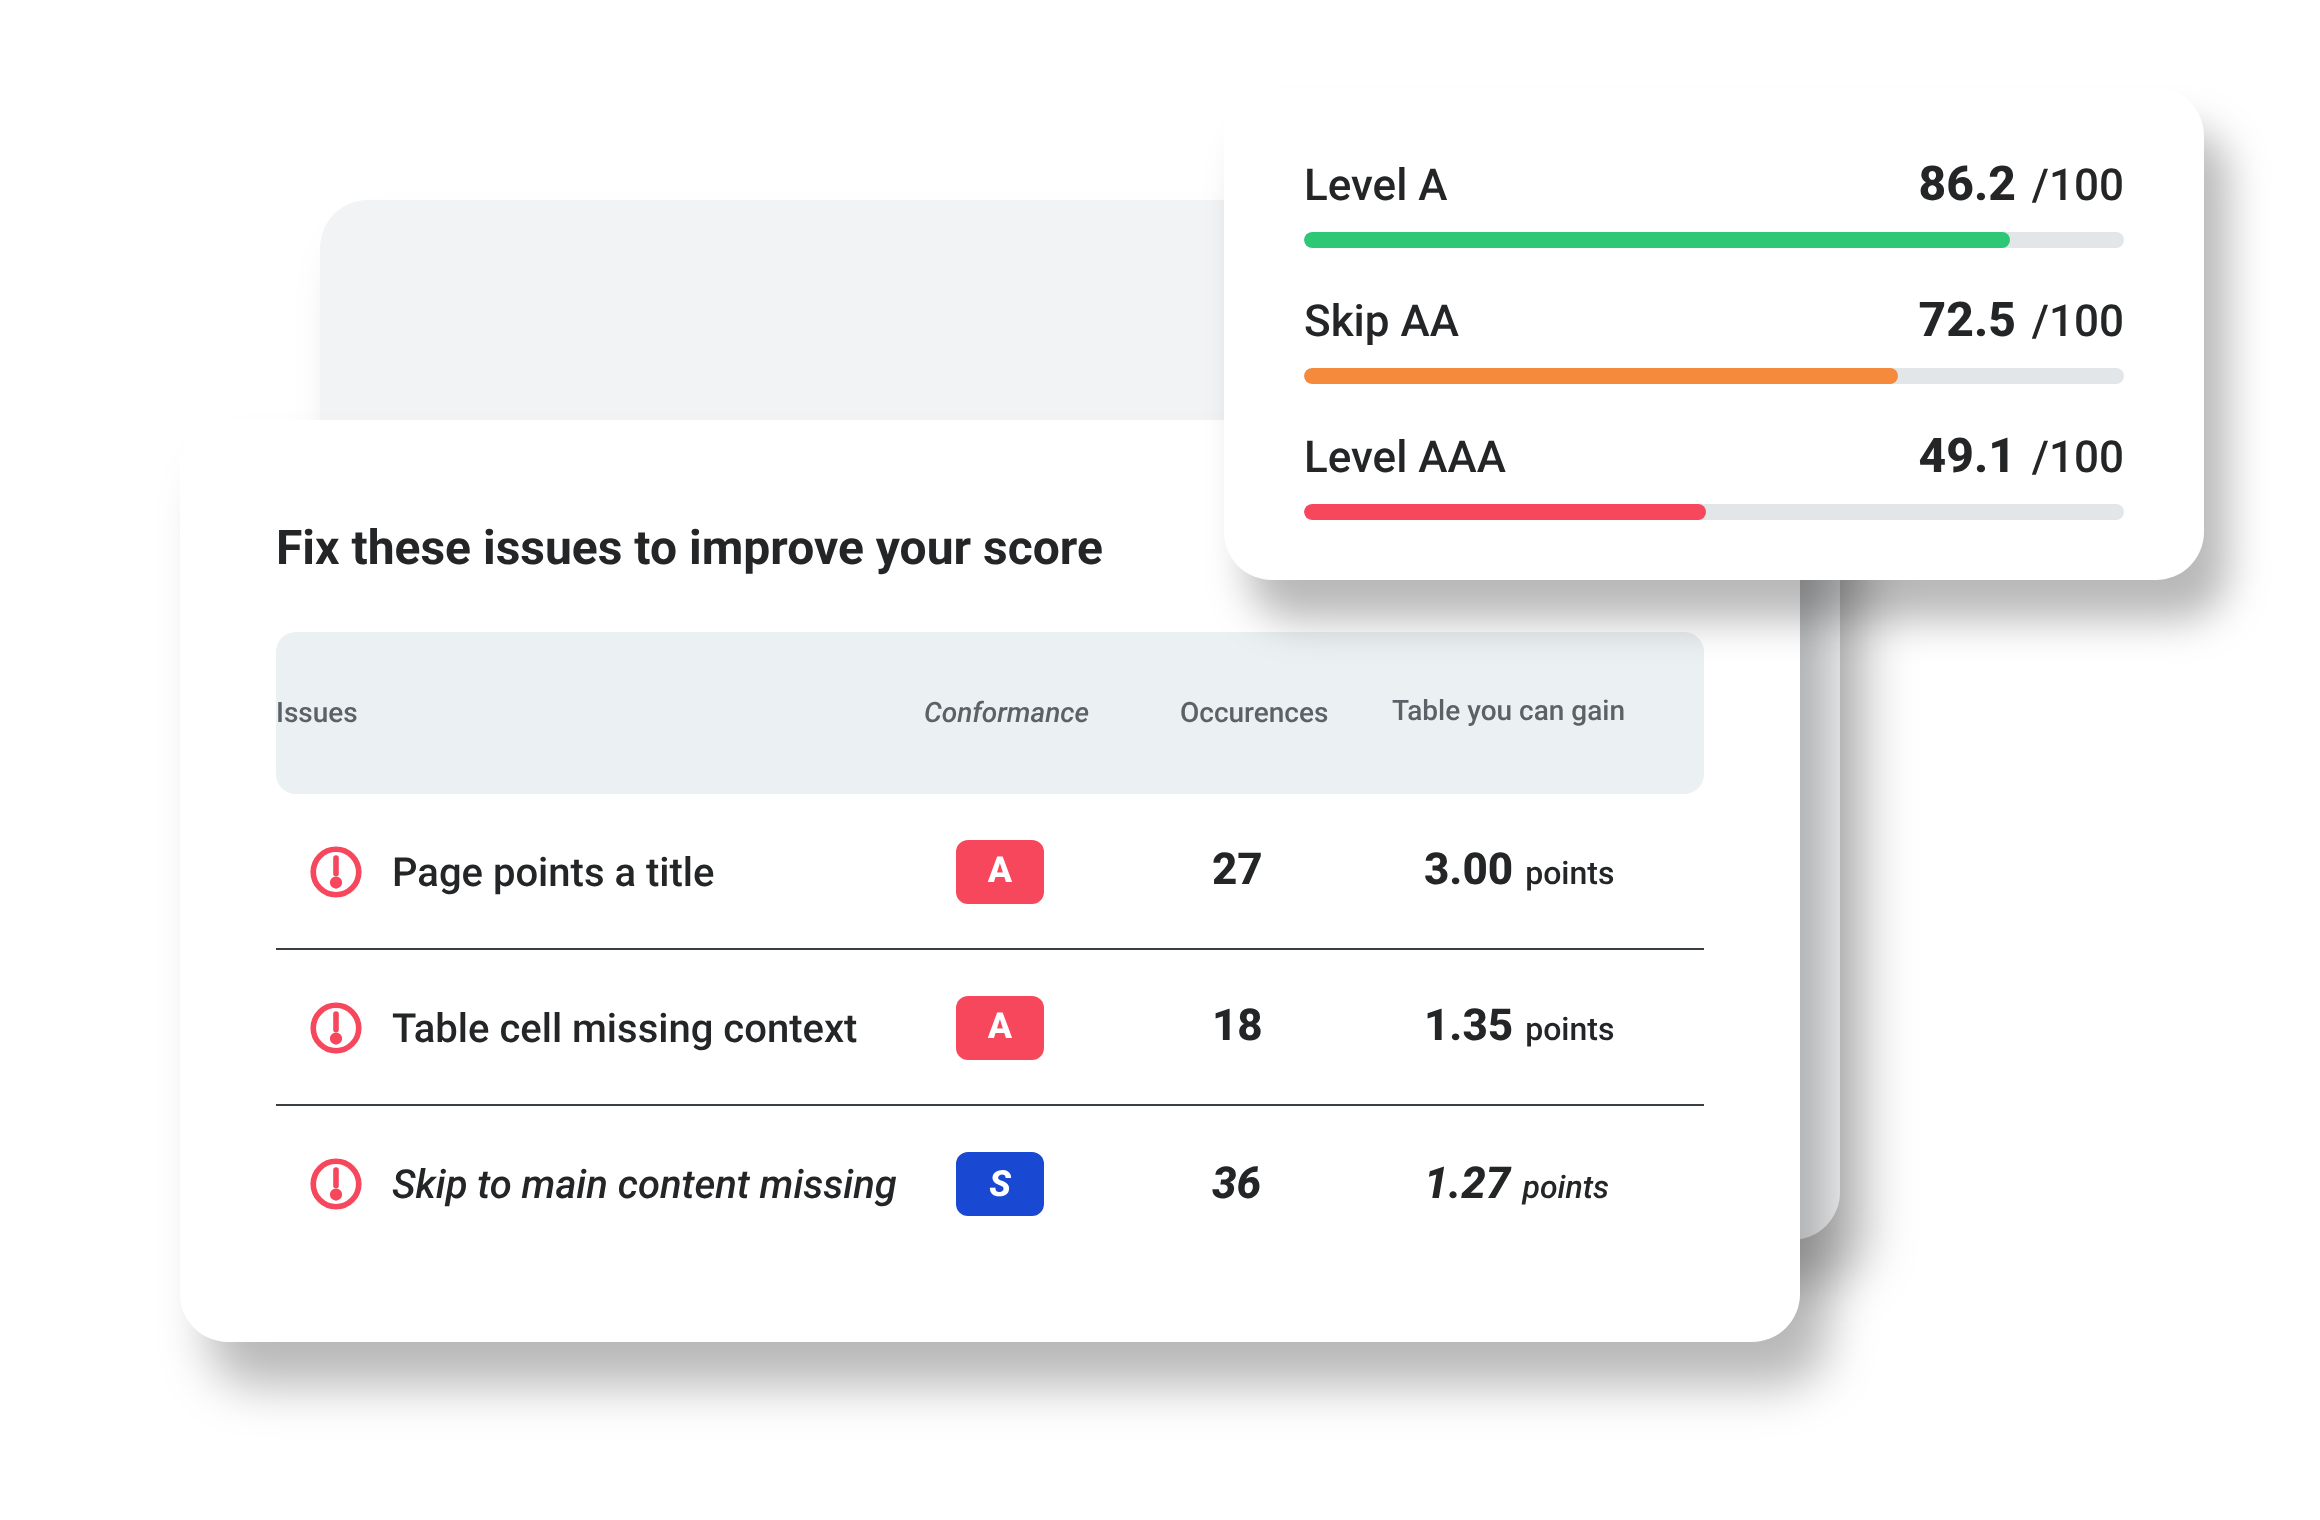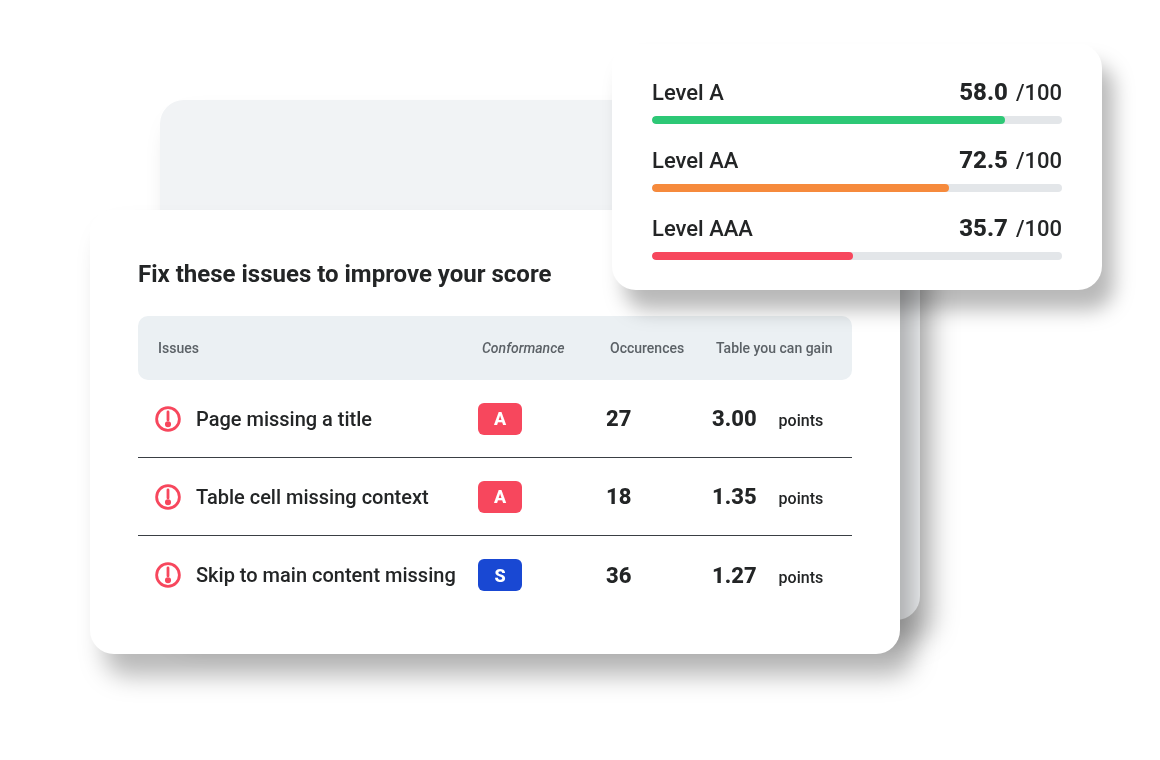--- a/index.html
+++ b/index.html
@@ -42,51 +42,51 @@
     font-weight: 700;
     color: #232526;
     margin: 0 0 28px 0;
   }
   .table-header {
     display: flex;
     align-items: center;
     background: #ebf0f3;
     color: #5b6166;
     border-radius: 10px;
-    padding: 0 20px;
-    height: 64px;
+    padding: 0 0;
+    height: 81px;
     font-size: 14px;
     font-weight: 500;
   }
   .th-issues   { flex: 0 0 324px; }
   .th-conf     { flex: 0 0 120px; font-style: italic; }
   .th-occ      { flex: 0 0 114px; padding-left:8px;}
   .th-points   { flex: 0 0 130px; line-height: 1.2; }
 
   .row {
     display: flex;
     align-items: center;
     height: 78px;
     font-size: 20px;
     color: #232526;
     border-bottom: 1px solid #3a3f44;
     padding: 0 16px;
   }
-  .row:last-child { border-bottom: none; }
+  .row:last-child { border-bottom: none; font-style: italic; }
 
   .c-issue {
     flex: 0 0 324px;
     display: flex;
     align-items: center;
     gap: 14px;
     font-weight: 500;
   }
   .c-conf  { flex: 0 0 120px; }
   .c-occ   { flex: 0 0 114px; font-weight: 800; font-size: 22px; padding-left:8px;}
-  .c-pts   { flex: 0 0 130px; display:flex; align-items: baseline; gap:22px;}
+  .c-pts   { flex: 0 0 130px; display:flex; align-items: baseline; gap:6px;}
   .c-pts .num { font-weight: 800; font-size: 22px; }
   .c-pts .unit { font-size: 16px; font-weight:500; }
 
   .badge {
     display: inline-flex;
     align-items: center;
     justify-content: center;
     width: 44px;
     height: 32px;
     border-radius: 6px;
@@ -155,21 +155,21 @@
       <div class="th-points">Table you can gain</div>
     </div>
 
     <div class="row">
       <div class="c-issue">
         <svg class="alert-icon" viewBox="0 0 32 32">
           <circle cx="16" cy="16" r="13"></circle>
             <path d="M16 8 V17"></path>
             <circle class="dot" cx="16" cy="22" r="1.9"></circle>
         </svg>
-        <span>Page missing a title</span>
+        <span>Page points a title</span>
       </div>
       <div class="c-conf">
         <span class="badge badge-red">A</span>
       </div>
       <div class="c-occ">27</div>
       <div class="c-pts">
         <span class="num">3.00</span>
         <span class="unit">points</span>
       </div>
     </div>
@@ -212,47 +212,47 @@
       </div>
     </div>
   </div>
 
   <div class="score-card">
 
     <div class="score-row">
       <div class="score-top">
         <span class="score-label">Level A</span>
         <span>
-          <span class="score-val">58.0</span>
+          <span class="score-val">86.2</span>
           <span class="score-max">/100</span>
         </span>
       </div>
       <div class="bar bar-green">
           <span style="width:86.2%"></span>
         </div>
     </div>
 
     <div class="score-row">
       <div class="score-top">
-        <span class="score-label">Level AA</span>
+        <span class="score-label">Skip AA</span>
         <span>
           <span class="score-val">72.5</span>
           <span class="score-max">/100</span>
         </span>
       </div>
       <div class="bar bar-orange">
           <span style="width:72.5%"></span>
         </div>
     </div>
 
     <div class="score-row">
       <div class="score-top">
         <span class="score-label">Level AAA</span>
         <span>
-          <span class="score-val">35.7</span>
+          <span class="score-val">49.1</span>
           <span class="score-max">/100</span>
         </span>
       </div>
       <div class="bar bar-pink">
           <span style="width:49.1%"></span>
         </div>
     </div>
 
   </div>
 

